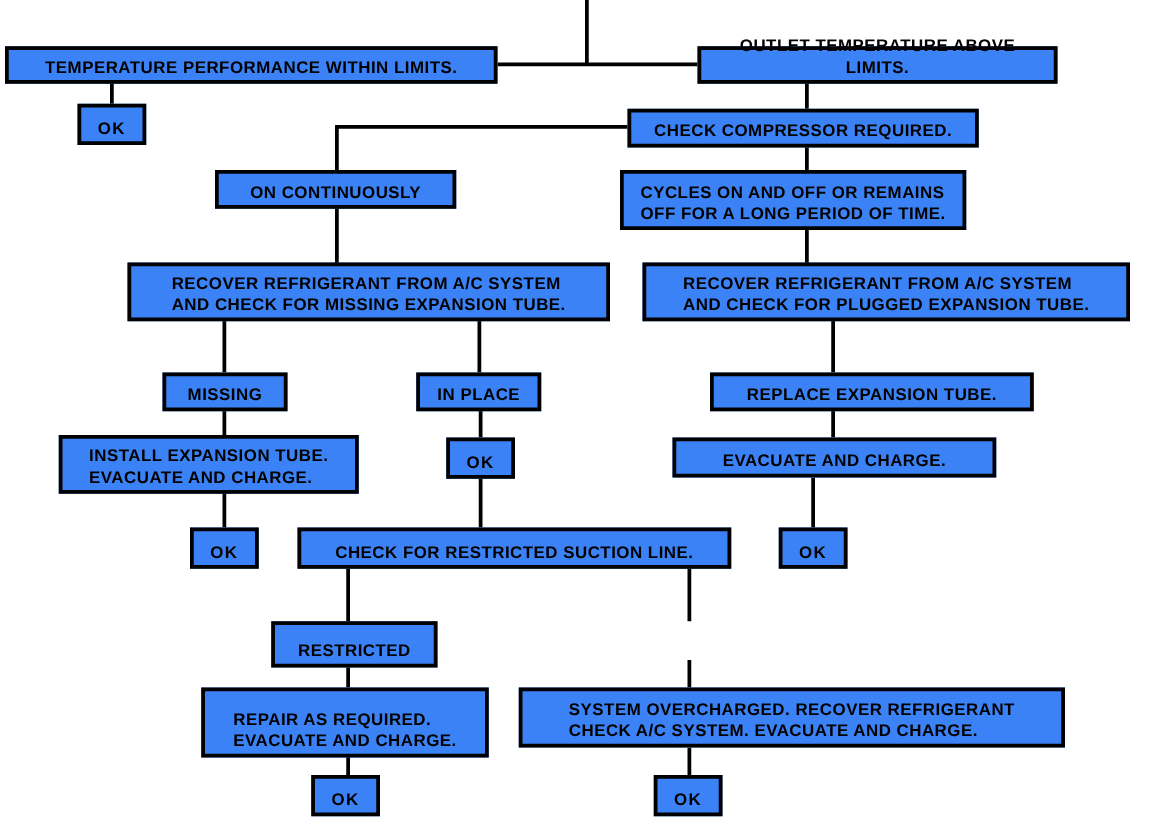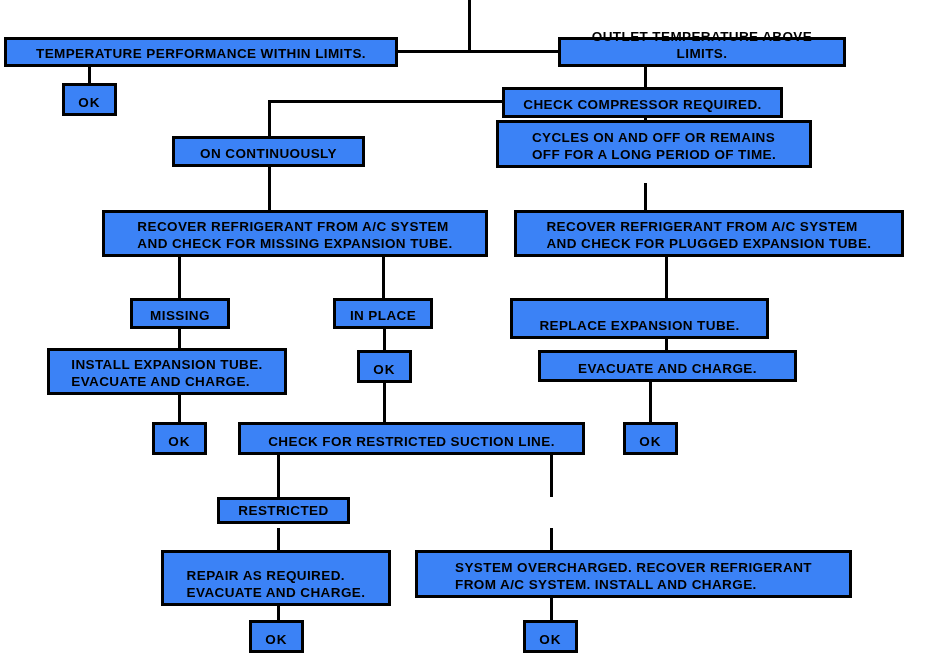--- a/index.html
+++ b/index.html
@@ -104,21 +104,21 @@
   </div>
 
   <div class="node" style="left:502px;top:87px;width:281px;height:31px;">
     <span class="txt">CHECK COMPRESSOR REQUIRED.</span>
   </div>
 
   <div class="node" style="left:172px;top:136px;width:193px;height:31px;">
     <span class="txt">ON CONTINUOUSLY</span>
   </div>
 
-  <div class="node left" style="left:496px;top:120px;width:316px;height:48px;">
+  <div class="node left" style="left:496px;top:136px;width:277px;height:48px;">
     <span class="txt">CYCLES ON AND OFF OR REMAINS
 OFF FOR A LONG PERIOD OF TIME.</span>
   </div>
 
   <div class="node left" style="left:102px;top:210px;width:386px;height:47px;">
     <span class="txt">RECOVER REFRIGERANT FROM A/C SYSTEM
 AND CHECK FOR MISSING EXPANSION TUBE.</span>
   </div>
 
   <div class="node left" style="left:514px;top:210px;width:390px;height:47px;">
@@ -127,21 +127,21 @@
   </div>
 
   <div class="node" style="left:333px;top:298px;width:100px;height:31px;">
     <span class="txt">IN PLACE</span>
   </div>
 
   <div class="node" style="left:130px;top:298px;width:100px;height:31px;">
     <span class="txt">MISSING</span>
   </div>
 
-  <div class="node" style="left:510px;top:298px;width:259px;height:41px;">
+  <div class="node" style="left:568px;top:298px;width:259px;height:31px;">
     <span class="txt">REPLACE EXPANSION TUBE.</span>
   </div>
 
   <div class="node left" style="left:47px;top:348px;width:240px;height:47px;">
     <span class="txt">INSTALL EXPANSION TUBE.
 EVACUATE AND CHARGE.</span>
   </div>
 
   <div class="node ok" style="left:357px;top:350px;width:55px;height:33px;">
     <span class="txt">OK</span>
@@ -156,33 +156,33 @@
   </div>
 
   <div class="node ok" style="left:152px;top:422px;width:55px;height:33px;">
     <span class="txt">OK</span>
   </div>
 
   <div class="node" style="left:238px;top:422px;width:347px;height:33px;">
     <span class="txt">CHECK FOR RESTRICTED SUCTION LINE.</span>
   </div>
 
-  <div class="node" style="left:217px;top:497px;width:133px;height:27px;">
+  <div class="node" style="left:217px;top:497px;width:133px;height:37px;">
     <span class="txt">RESTRICTED</span>
   </div>
 
 
   <div class="node left" style="left:161px;top:550px;width:230px;height:56px;">
     <span class="txt">REPAIR AS REQUIRED.
 EVACUATE AND CHARGE.</span>
   </div>
 
   <div class="node left" style="left:415px;top:550px;width:437px;height:48px;">
     <span class="txt">SYSTEM OVERCHARGED.  RECOVER REFRIGERANT
-FROM A/C SYSTEM.  INSTALL AND CHARGE.</span>
+CHECK A/C SYSTEM.  EVACUATE AND CHARGE.</span>
   </div>
 
   <div class="node ok" style="left:249px;top:620px;width:55px;height:33px;">
     <span class="txt">OK</span>
   </div>
 
   <div class="node ok" style="left:523px;top:620px;width:55px;height:33px;">
     <span class="txt">OK</span>
   </div>
 

